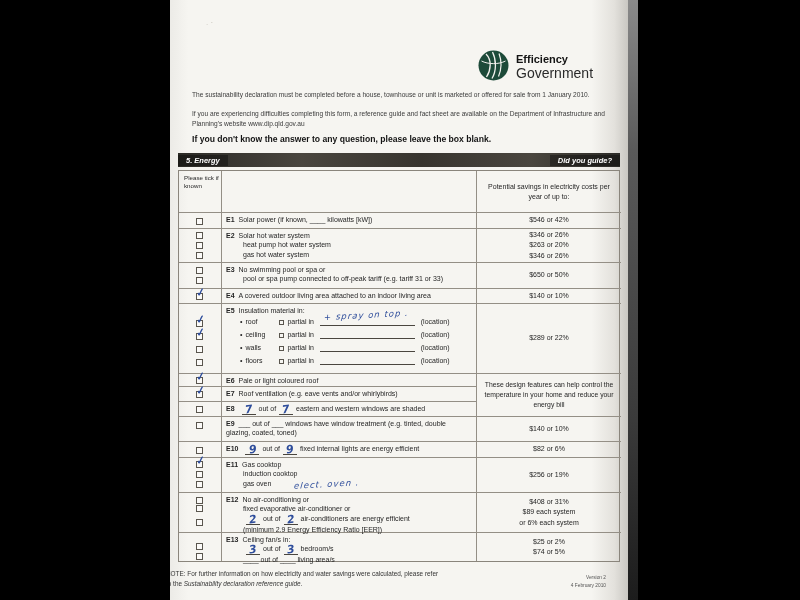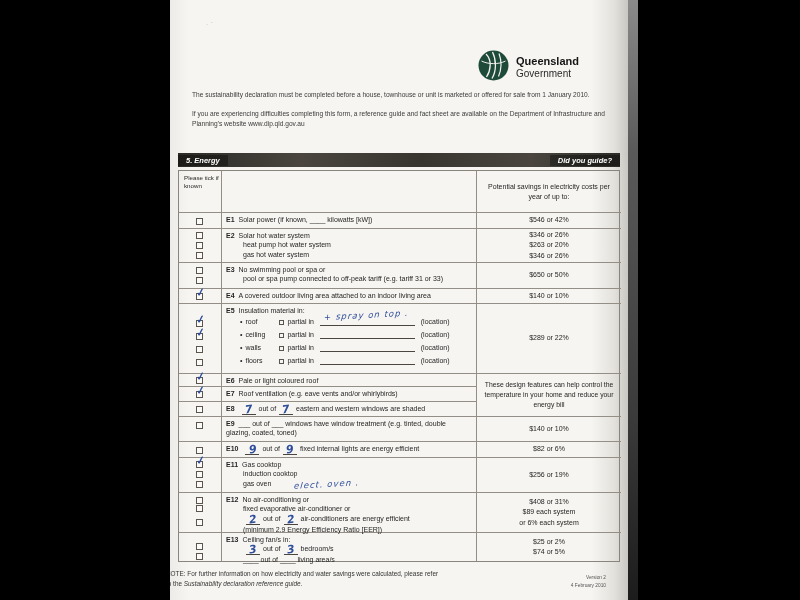--- a/index.html
+++ b/index.html
@@ -12,21 +12,21 @@
           overflow:hidden; color:#2b2b2b; }
   .page-edge { position:absolute; left:628px; top:0; width:10px; height:600px;
           background:linear-gradient(180deg,#8a8a8a,#5a5a5a 25%,#3a3a3a 70%,#1c1c1c); }
 
   .title { position:absolute; left:22px; top:46px; font-size:21px; color:#b6b2a8;
            letter-spacing:.5px; font-weight:400; }
   .title sup { font-size:10px; }
 
   .logo { position:absolute; left:308px; top:50px; display:flex; align-items:center; gap:7px; }
   .logo-text .lg1 { font-weight:bold; font-size:11px; color:#141414; line-height:1.05; }
-  .logo-text .lg2 { font-size:10px; color:#2a2a2a; }
+  .logo-text .lg2 { font-size:14px; color:#2a2a2a; }
 
   .intro { position:absolute; left:22px; width:420px; font-size:6.6px; color:#3b3b3b; line-height:1.55; }
   .intro1 { top:90px; }
   .intro2 { top:109px; }
   .instruction { position:absolute; left:22px; top:134px; font-size:8.6px; font-weight:bold; color:#141414; }
 
   .section-bar { position:absolute; left:8px; top:153px; width:442px; height:14px;
       background:linear-gradient(90deg,#2b2a26,#4a463f 28%,#38352f 55%,#4a463f 80%,#2b2a26);
       display:flex; justify-content:space-between; align-items:center; }
   .section-bar .lab { color:#fff; font-size:7.5px; font-weight:bold; font-style:italic;
@@ -96,27 +96,28 @@
       <span>
         <svg width="31" height="31" viewBox="0 0 31 31">
           <circle cx="15.5" cy="15.5" r="15" fill="#1d4a39"></circle>
           <path d="M8 4 C14 10 13 20 8.5 27" stroke="#f2f1ed" fill="none" stroke-width="1.3"></path>
           <path d="M14.5 2 C18.5 10 18.5 21 14 28.5" stroke="#f2f1ed" fill="none" stroke-width="1.3"></path>
           <path d="M21 3.5 C23.5 10 24 18 20.5 26.5" stroke="#f2f1ed" fill="none" stroke-width="1.2"></path>
           <path d="M3.5 11 C10 14.5 21 14.5 27.5 11" stroke="#f2f1ed" fill="none" stroke-width="1"></path>
         </svg>
       </span>
       <span class="logo-text">
-        <div class="lg1">Queensland</div>
+        <div class="lg1">Efficiency</div>
         <div class="lg2">Government</div>
       </span>
     </div>
 
     <div class="intro intro1">The sustainability declaration must be completed before a house, townhouse or unit is marketed or offered for sale from 1 January 2010.</div>
     <div class="intro intro2">If you are experiencing difficulties completing this form, a reference guide and fact sheet are available on the Department of Infrastructure and Planning's website www.dip.qld.gov.au</div>
+    <div class="instruction">If you don't know the answer to any question, please leave the box blank.</div>
 
     <div class="section-bar">
       <span class="lab">5. Energy</span>
       <span class="lab">Did you guide?</span>
     </div>
 
     <div class="grid">
 
       <div class="cell tickc tick-header">Please tick if known</div>
       <div class="cell main"></div>

